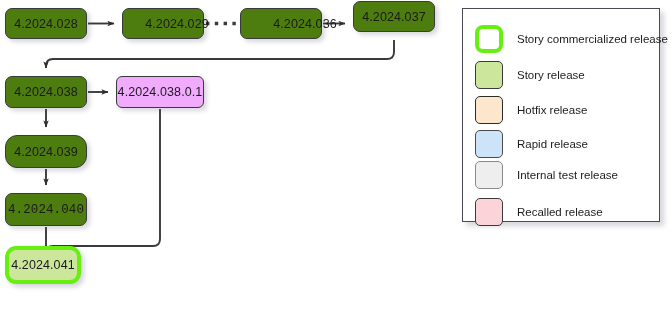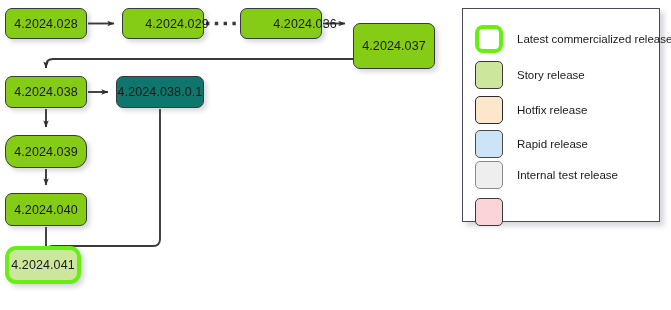--- a/index.html
+++ b/index.html
@@ -33,28 +33,29 @@
     position: absolute;
     box-sizing: border-box;
     display: flex;
     align-items: center;
     justify-content: center;
     border-radius: 7px;
     font-size: 12.5px;
     color: #1b1b1b;
     letter-spacing: 0.1px;
     white-space: nowrap;
-    background: #84cc16;
+    background: #4d7c0f;
     border: 1.6px solid #3a3a3a;
     box-shadow: 3px 3px 4px rgba(80, 80, 110, 0.22);
     z-index: 2;
   }
   .node.rapid {
-    background: #0f766e;
+    background: #f0abfc;
     border-color: #3a3a3a;
+    border-radius: 6px;
   }
   .node.latest {
     border: 4.5px solid #66ef11;
     background: #cce69b;
     border-radius: 11px;
     box-shadow: 3px 3px 5px rgba(80, 80, 110, 0.25);
   }
   .node.latest .node-label {
     
   }
@@ -136,49 +137,49 @@
   </div>
 
   <div class="node" style="left:122px; top:8px; width:82px; height:31px;padding-left:28px;">
     <span class="node-label">4.2024.029</span>
   </div>
 
   <div class="node" style="left:240px; top:8px; width:82px; height:31px;padding-left:48px;">
     <span class="node-label">4.2024.036</span>
   </div>
 
-  <div class="node" style="left:353px; top:23px; width:82px; height:46px;">
+  <div class="node" style="left:353px; top:1px; width:82px; height:31px;">
     <span class="node-label">4.2024.037</span>
   </div>
 
   <div class="node" style="left:5px; top:76px; width:82px; height:32px;text-align:right;">
     <span class="node-label">4.2024.038</span>
   </div>
 
   <div class="node rapid" style="left:116px; top:76px; width:88px; height:32px;">
     <span class="node-label">4.2024.038.0.1</span>
   </div>
 
   <div class="node" style="left:5px; top:135px; width:82px; height:33px;border-radius:12px;">
     <span class="node-label">4.2024.039</span>
   </div>
 
-  <div class="node" style="left:5px; top:193px; width:82px; height:33px;">
+  <div class="node" style="left:5px; top:193px; width:82px; height:33px;font-family:Liberation Mono, monospace;">
     <span class="node-label">4.2024.040</span>
   </div>
 
   <div class="node latest" style="left:5px; top:246px; width:76px; height:38px;">
     <span class="node-label">4.2024.041</span>
   </div>
 
   <div id="legend" style="left:462px; top:8px; width:198px; height:214px;">
 
     <div class="legend-row" style="top:16px;">
       <span class="swatch latest-swatch"></span>
-      <span class="legend-text">Latest commercialized release</span>
+      <span class="legend-text">Story commercialized release</span>
     </div>
 
     <div class="legend-row" style="top:52px;justify-content:flex-end;">
       <span class="swatch" style="background:#cce69b; border-color:#3a3a3a;"></span>
       <span class="legend-text">Story release</span>
     </div>
 
     <div class="legend-row" style="top:121px;">
       <span class="swatch" style="background:#cde3f7; border-color:#4a4a4a;"></span>
       <span class="legend-text">Rapid release</span>
@@ -189,17 +190,18 @@
       <span class="legend-text">Hotfix release</span>
     </div>
 
     <div class="legend-row" style="top:152px;">
       <span class="swatch" style="background:#eeeeee; border-color:#8a8a8a;"></span>
       <span class="legend-text">Internal test release</span>
     </div>
 
     <div class="legend-row" style="top:189px;">
       <span class="swatch" style="background:#fad4d8; border-color:#3a3a3a;"></span>
+      <span class="legend-text">Recalled release</span>
     </div>
 
   </div>
 
 </div>
 
 </body></html>

